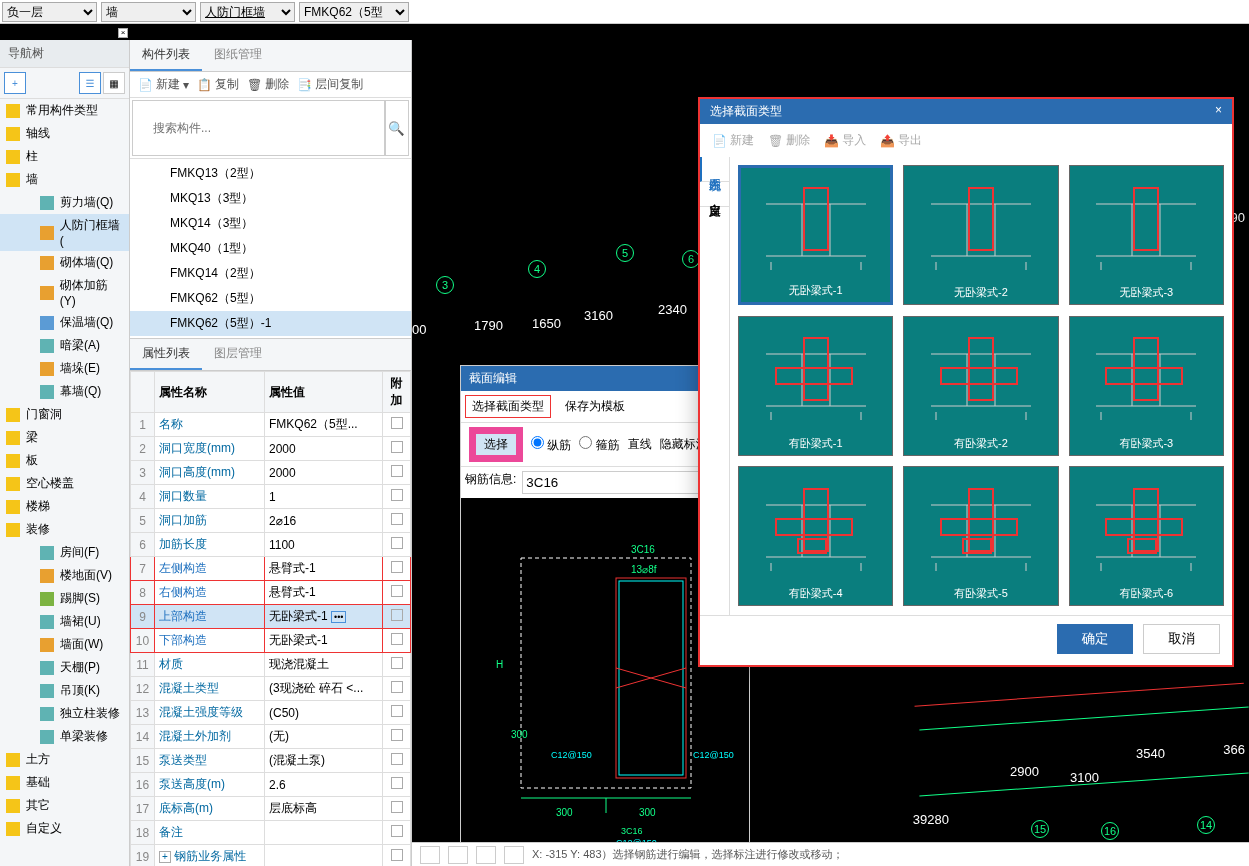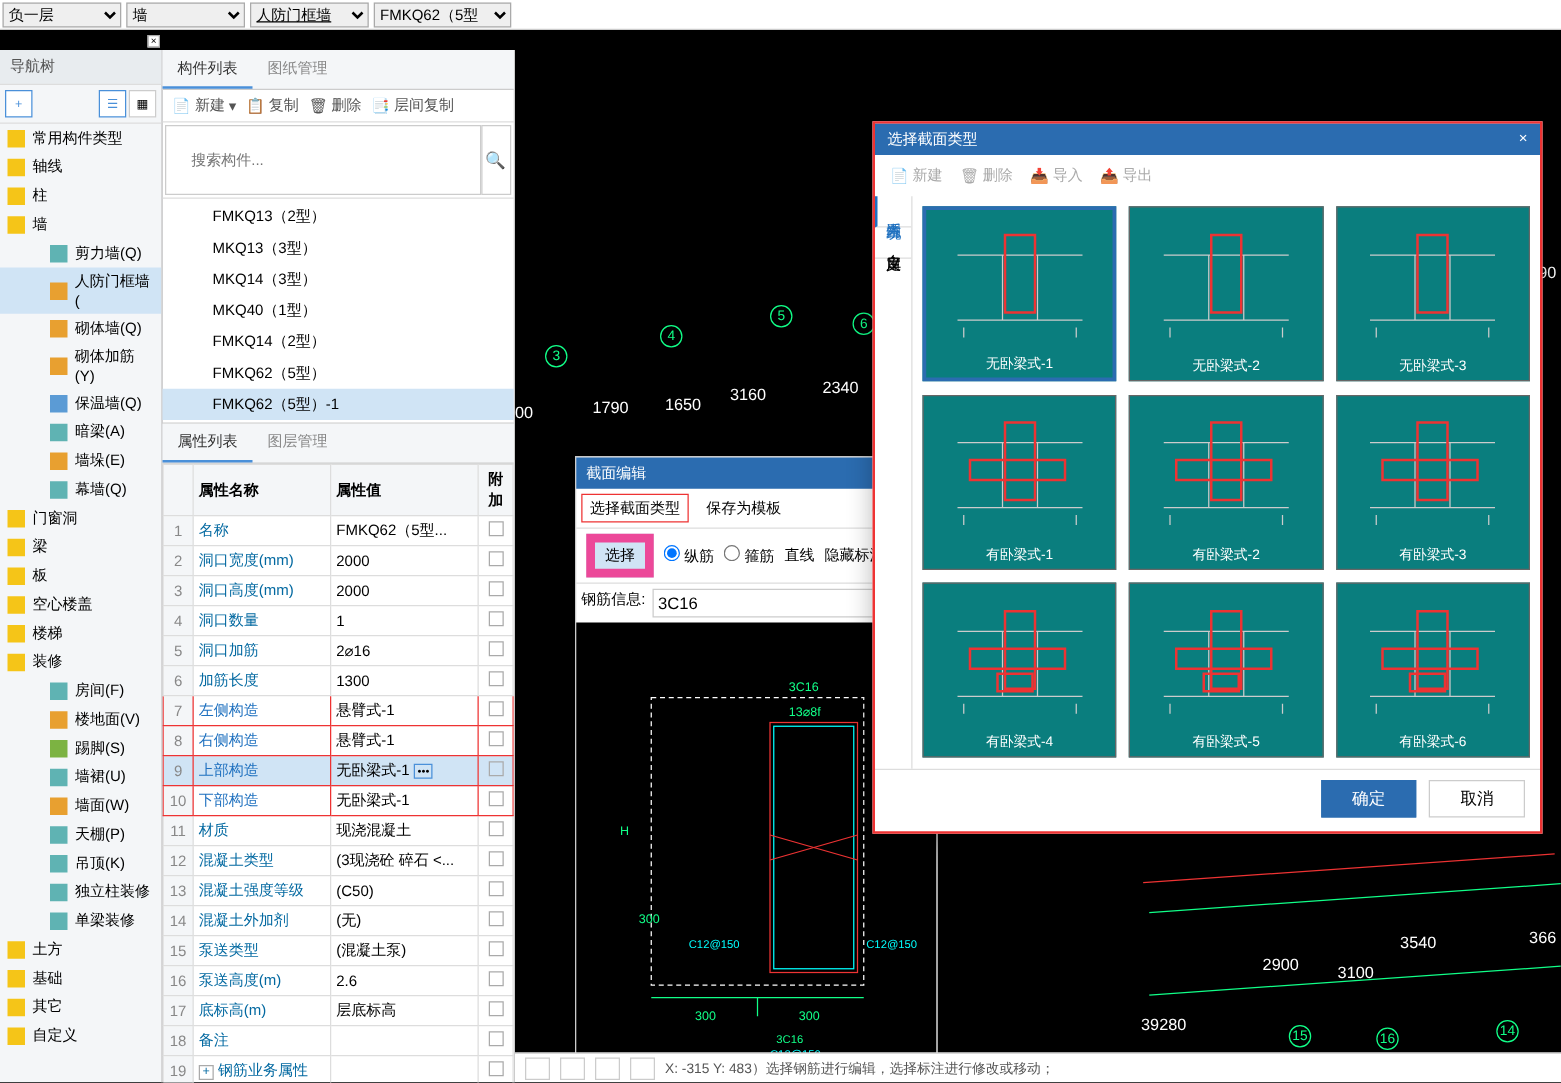--- a/index.html
+++ b/index.html
@@ -299,21 +299,21 @@
             </tr>
             <tr>
               <td class="rownum">5</td>
               <td class="pname">洞口加筋</td>
               <td>2⌀16</td>
               <td class="extra"><span class="chk"></span></td>
             </tr>
             <tr>
               <td class="rownum">6</td>
               <td class="pname">加筋长度</td>
-              <td>1300</td>
+              <td>1100</td>
               <td class="extra"><span class="chk"></span></td>
             </tr>
             <tr class="hl">
               <td class="rownum">7</td>
               <td class="pname blue-link">左侧构造</td>
               <td>悬臂式-1</td>
               <td class="extra"><span class="chk"></span></td>
             </tr>
             <tr class="hl">
               <td class="rownum">8</td>
@@ -412,21 +412,21 @@
   <div class="grid-num" style="top:220px;left:204px">5</div>
   <div class="grid-num" style="top:226px;left:270px">6</div>
   <div class="dim-text" style="top:298px;left:0">00</div>
   <div class="dim-text" style="top:294px;left:62px">1790</div>
   <div class="dim-text" style="top:292px;left:120px">1650</div>
   <div class="dim-text" style="top:284px;left:172px">3160</div>
   <div class="dim-text" style="top:278px;left:246px">2340</div>
 
   <div class="dim-text" style="top:186px;right:4px">1790</div>
   <div class="dim-text" style="top:718px;right:4px">366</div>
-  <div class="dim-text" style="top:722px;right:100px">3540</div>
+  <div class="dim-text" style="top:722px;right:84px">3540</div>
   <div class="dim-text" style="top:746px;right:150px">3100</div>
   <div class="dim-text" style="top:740px;right:210px">2900</div>
   <div class="dim-text" style="top:788px;right:300px">39280</div>
   <div class="grid-num" style="top:796px;right:200px">15</div>
   <div class="grid-num" style="top:798px;right:130px">16</div>
   <div class="grid-num" style="top:792px;right:34px">14</div>
 
   <div style="position:absolute;top:670px;right:0;width:330px;height:140px;border-top:1px solid #e33;transform:rotate(-4deg);"></div>
   <div style="position:absolute;top:694px;right:0;width:330px;height:1px;background:#1f8;transform:rotate(-4deg);"></div>
   <div style="position:absolute;top:760px;right:0;width:330px;height:1px;background:#1f8;transform:rotate(-4deg);"></div>

